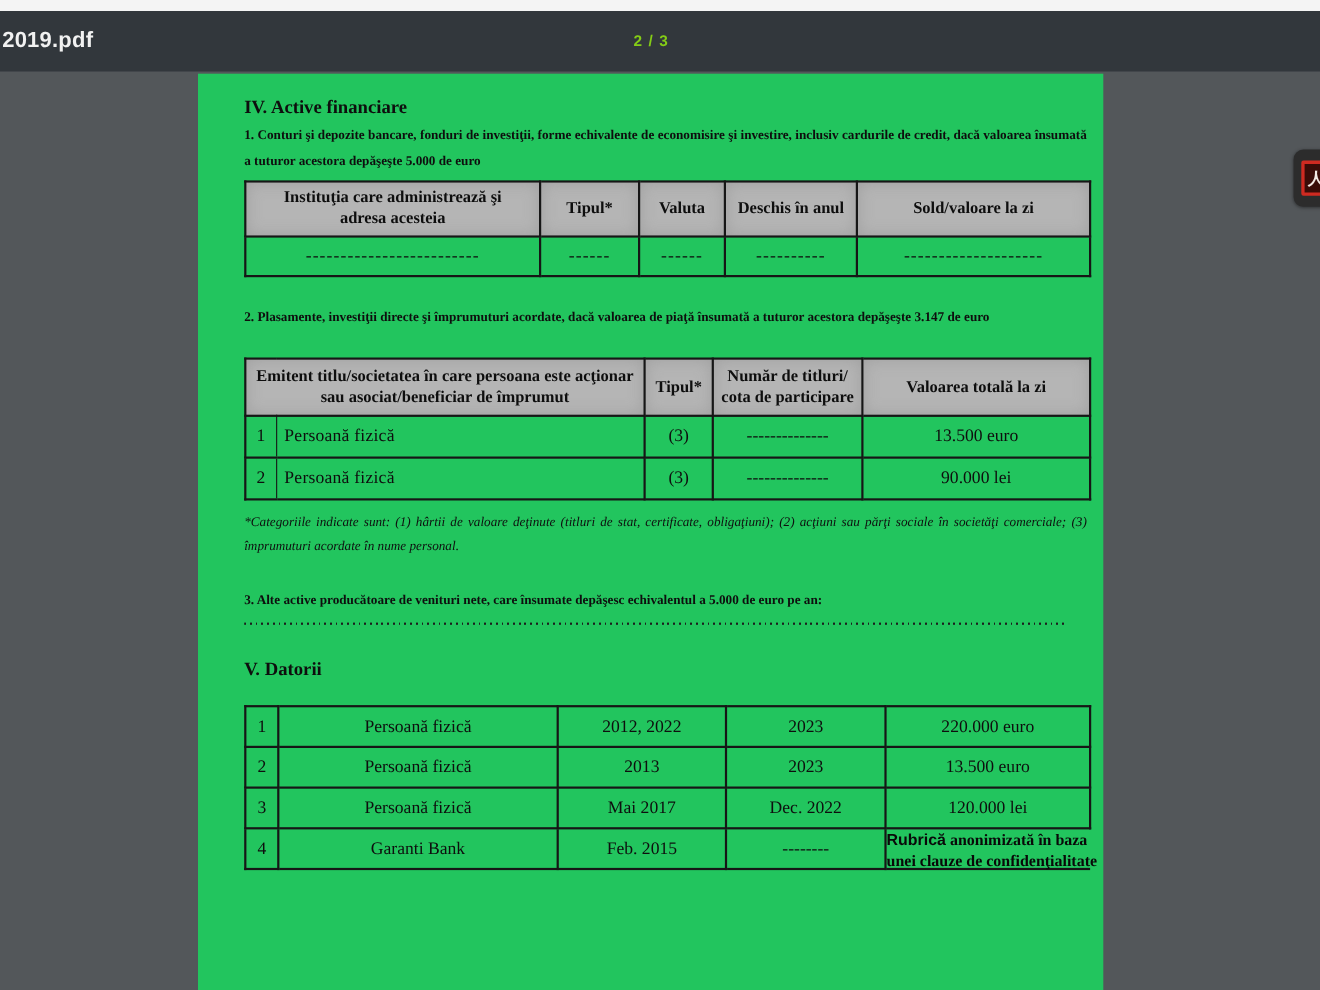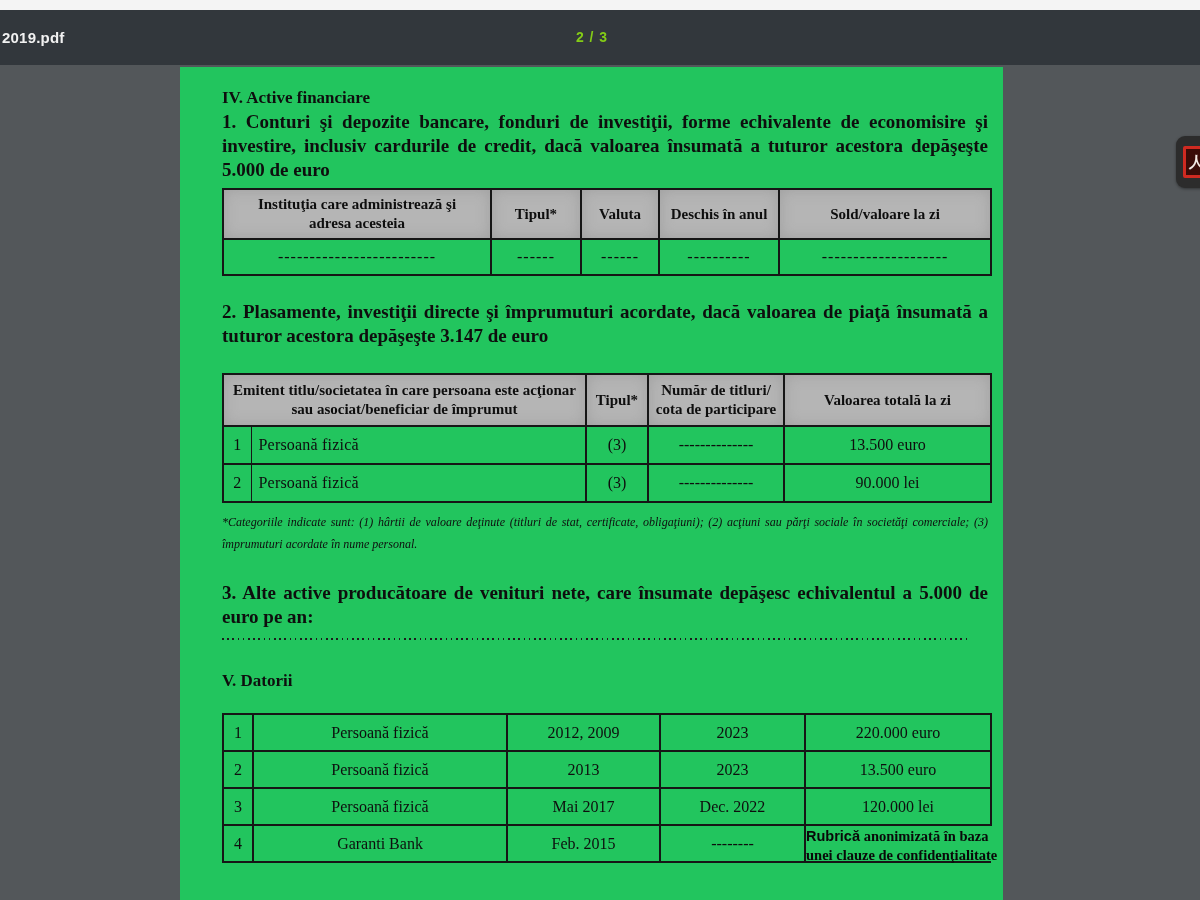--- a/index.html
+++ b/index.html
@@ -5,33 +5,33 @@
   html,body{margin:0;padding:0;}
   body{
     width:1200px;height:900px;overflow:hidden;position:relative;
     background:#53575a;font-family:"Liberation Serif", serif;
   }
   
   .top-strip{position:absolute;top:0;left:0;width:1200px;height:10px;background:#f4f4f4;}
   .toolbar{position:absolute;top:10px;left:0;width:1200px;height:55px;background:#32373c;
     font-family:"Liberation Sans", sans-serif;color:#f1f1f1;}
   .toolbar .filename{position:absolute;left:2px;top:0;height:55px;line-height:55px;
-    font-size:15px;font-weight:bold;letter-spacing:.2px;}
+    font-size:20px;font-weight:bold;letter-spacing:.2px;}
   .toolbar .page-indicator{position:absolute;left:0;width:1184px;text-align:center;top:0;height:55px;
     line-height:55px;font-size:14px;font-weight:bold;color:#84cc16;letter-spacing:1px;}
   .acrobat-btn{position:absolute;top:136px;right:-22px;width:46px;height:52px;background:#2c2c2c;
     border-radius:9px;box-shadow:0 1px 3px rgba(0,0,0,.4);cursor:pointer;}
   .acrobat-badge{position:absolute;left:7px;top:10px;width:21px;height:26px;background:#3a0c08;
     border:3px solid #cf2a21;border-radius:2px;display:flex;align-items:center;justify-content:center;
     color:#f3e9e4;font-family:"DejaVu Sans", sans-serif;font-size:15px;font-weight:bold;}
   
   .page{position:absolute;left:180px;top:67px;width:823px;height:885px;background:#22c55e;color:#0e0e0e;}
   .content{padding:20px 15px 0 42px;}
   .sec-heading{font-size:17px;font-weight:bold;line-height:21px;margin:0;}
-  .para{font-size:19px;font-weight:bold;line-height:24px;text-align:justify;margin:2px 0 0 0;}
+  .para{font-size:12px;font-weight:bold;line-height:24px;text-align:justify;margin:2px 0 0 0;}
   .footnote{font-size:12px;font-style:italic;line-height:22px;text-align:justify;margin:8px 0 4px 0;}
   .dotted-line{margin:8px 18px 0 0;height:3px;
     background:repeating-linear-gradient(to right,#1c1c1c 0 1.6px,transparent 1.6px 5.2px);
     background-size:100% 2px;background-repeat:no-repeat;background-position:0 1px;}
   
   table{border-collapse:collapse;width:768px;table-layout:fixed;border-radius:20px;}
   td,th{border:2px solid #161616;font-weight:normal;padding:0 4px;text-align:center;
     font-size:16px;color:#0e0e0e;overflow:visible;}
   th{background:#b5b5b5;font-weight:bold;font-size:15px;line-height:19px;padding:3px 4px;
     box-shadow:inset 0 0 14px rgba(120,120,120,.35);}
@@ -147,21 +147,21 @@
           <col style="width:30px">
           <col style="width:254px">
           <col style="width:153px">
           <col style="width:145px">
           <col style="width:186px">
         </colgroup>
       <tbody>
       <tr>
         <td>1</td>
         <td>Persoană fizică</td>
-        <td>2012, 2009</td>
+        <td>2012, 2022</td>
         <td>2023</td>
         <td>220.000 euro</td>
       </tr>
       <tr>
         <td>2</td>
         <td>Persoană fizică</td>
         <td>2013</td>
         <td>2023</td>
         <td>13.500 euro</td>
       </tr>

